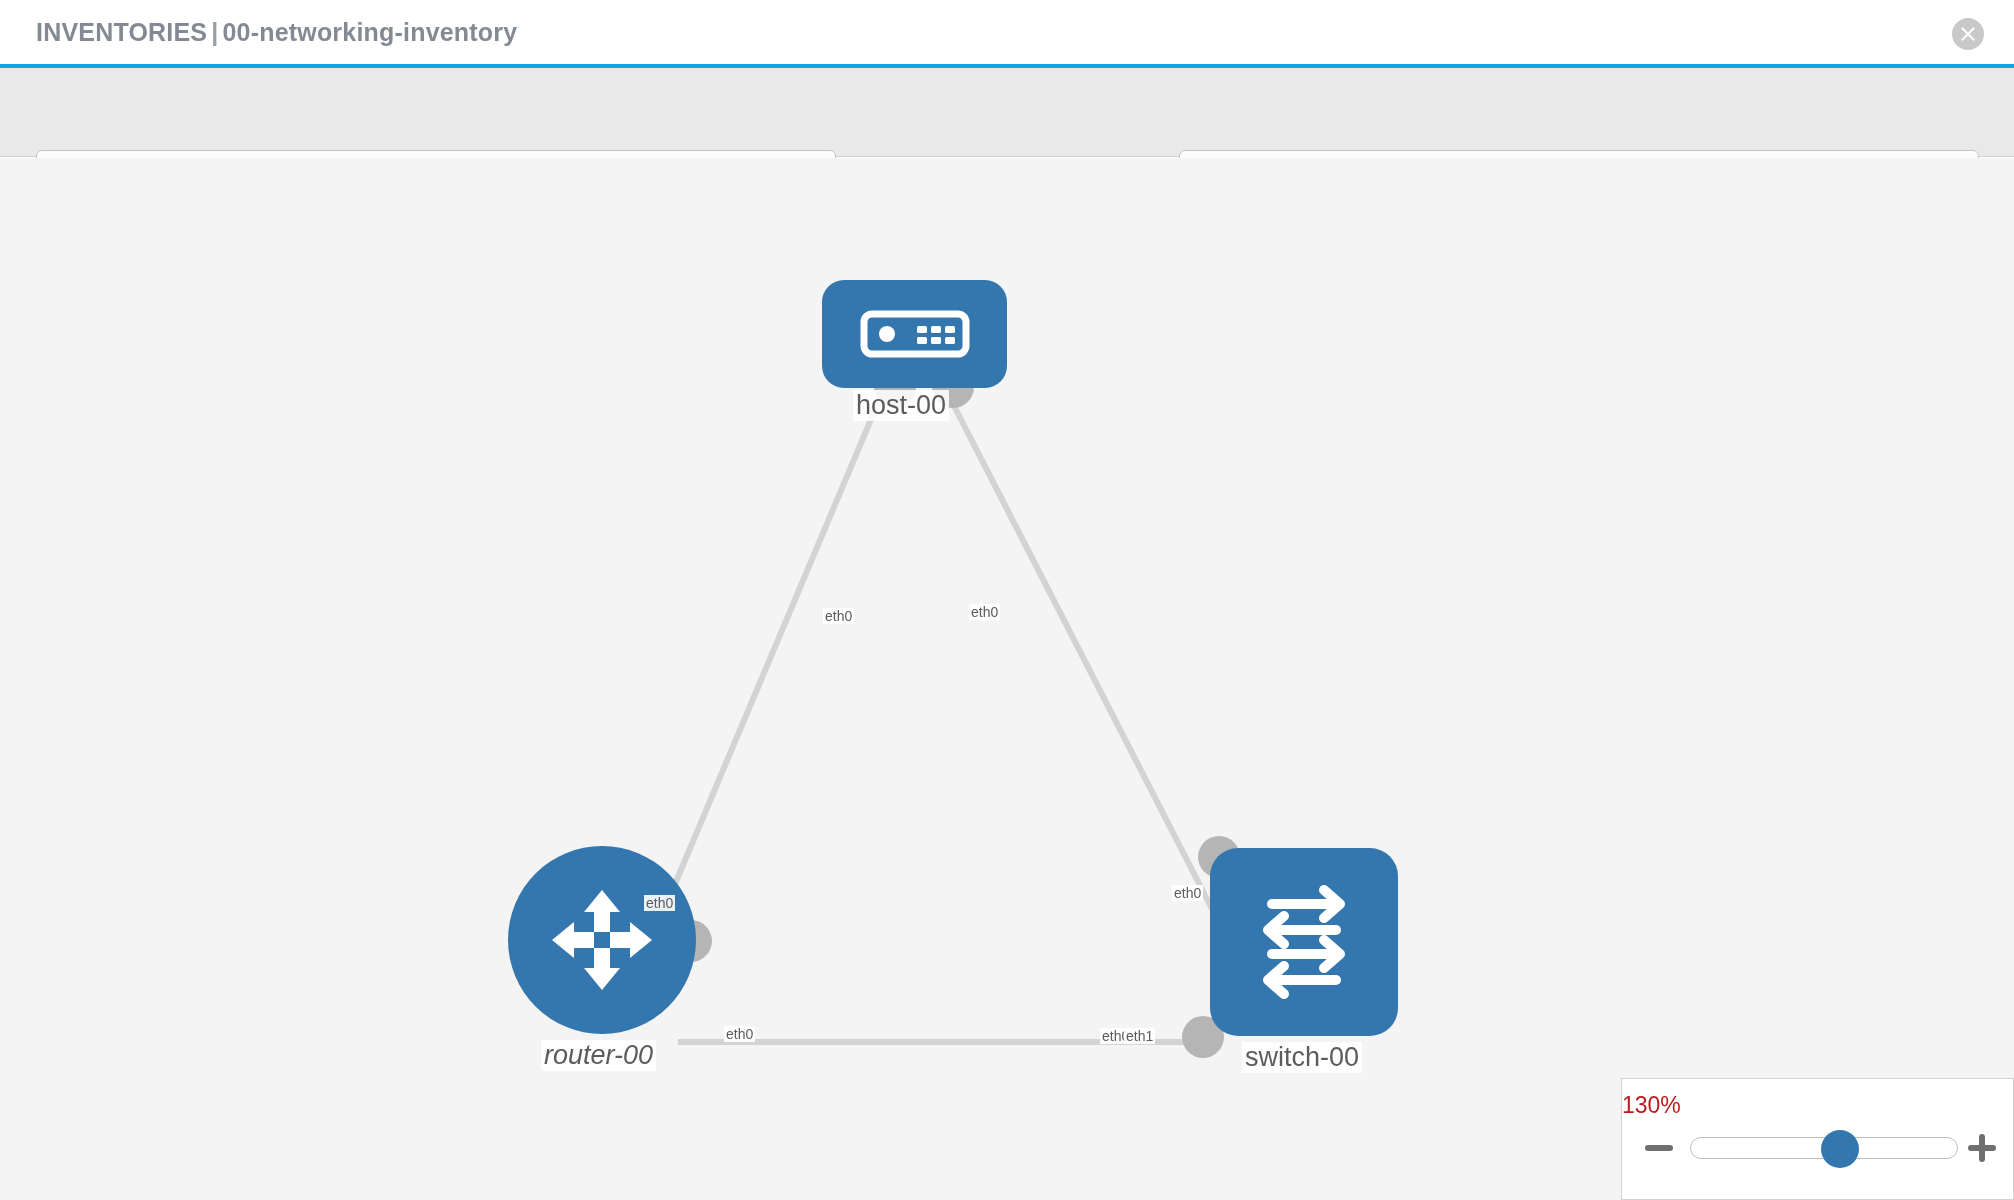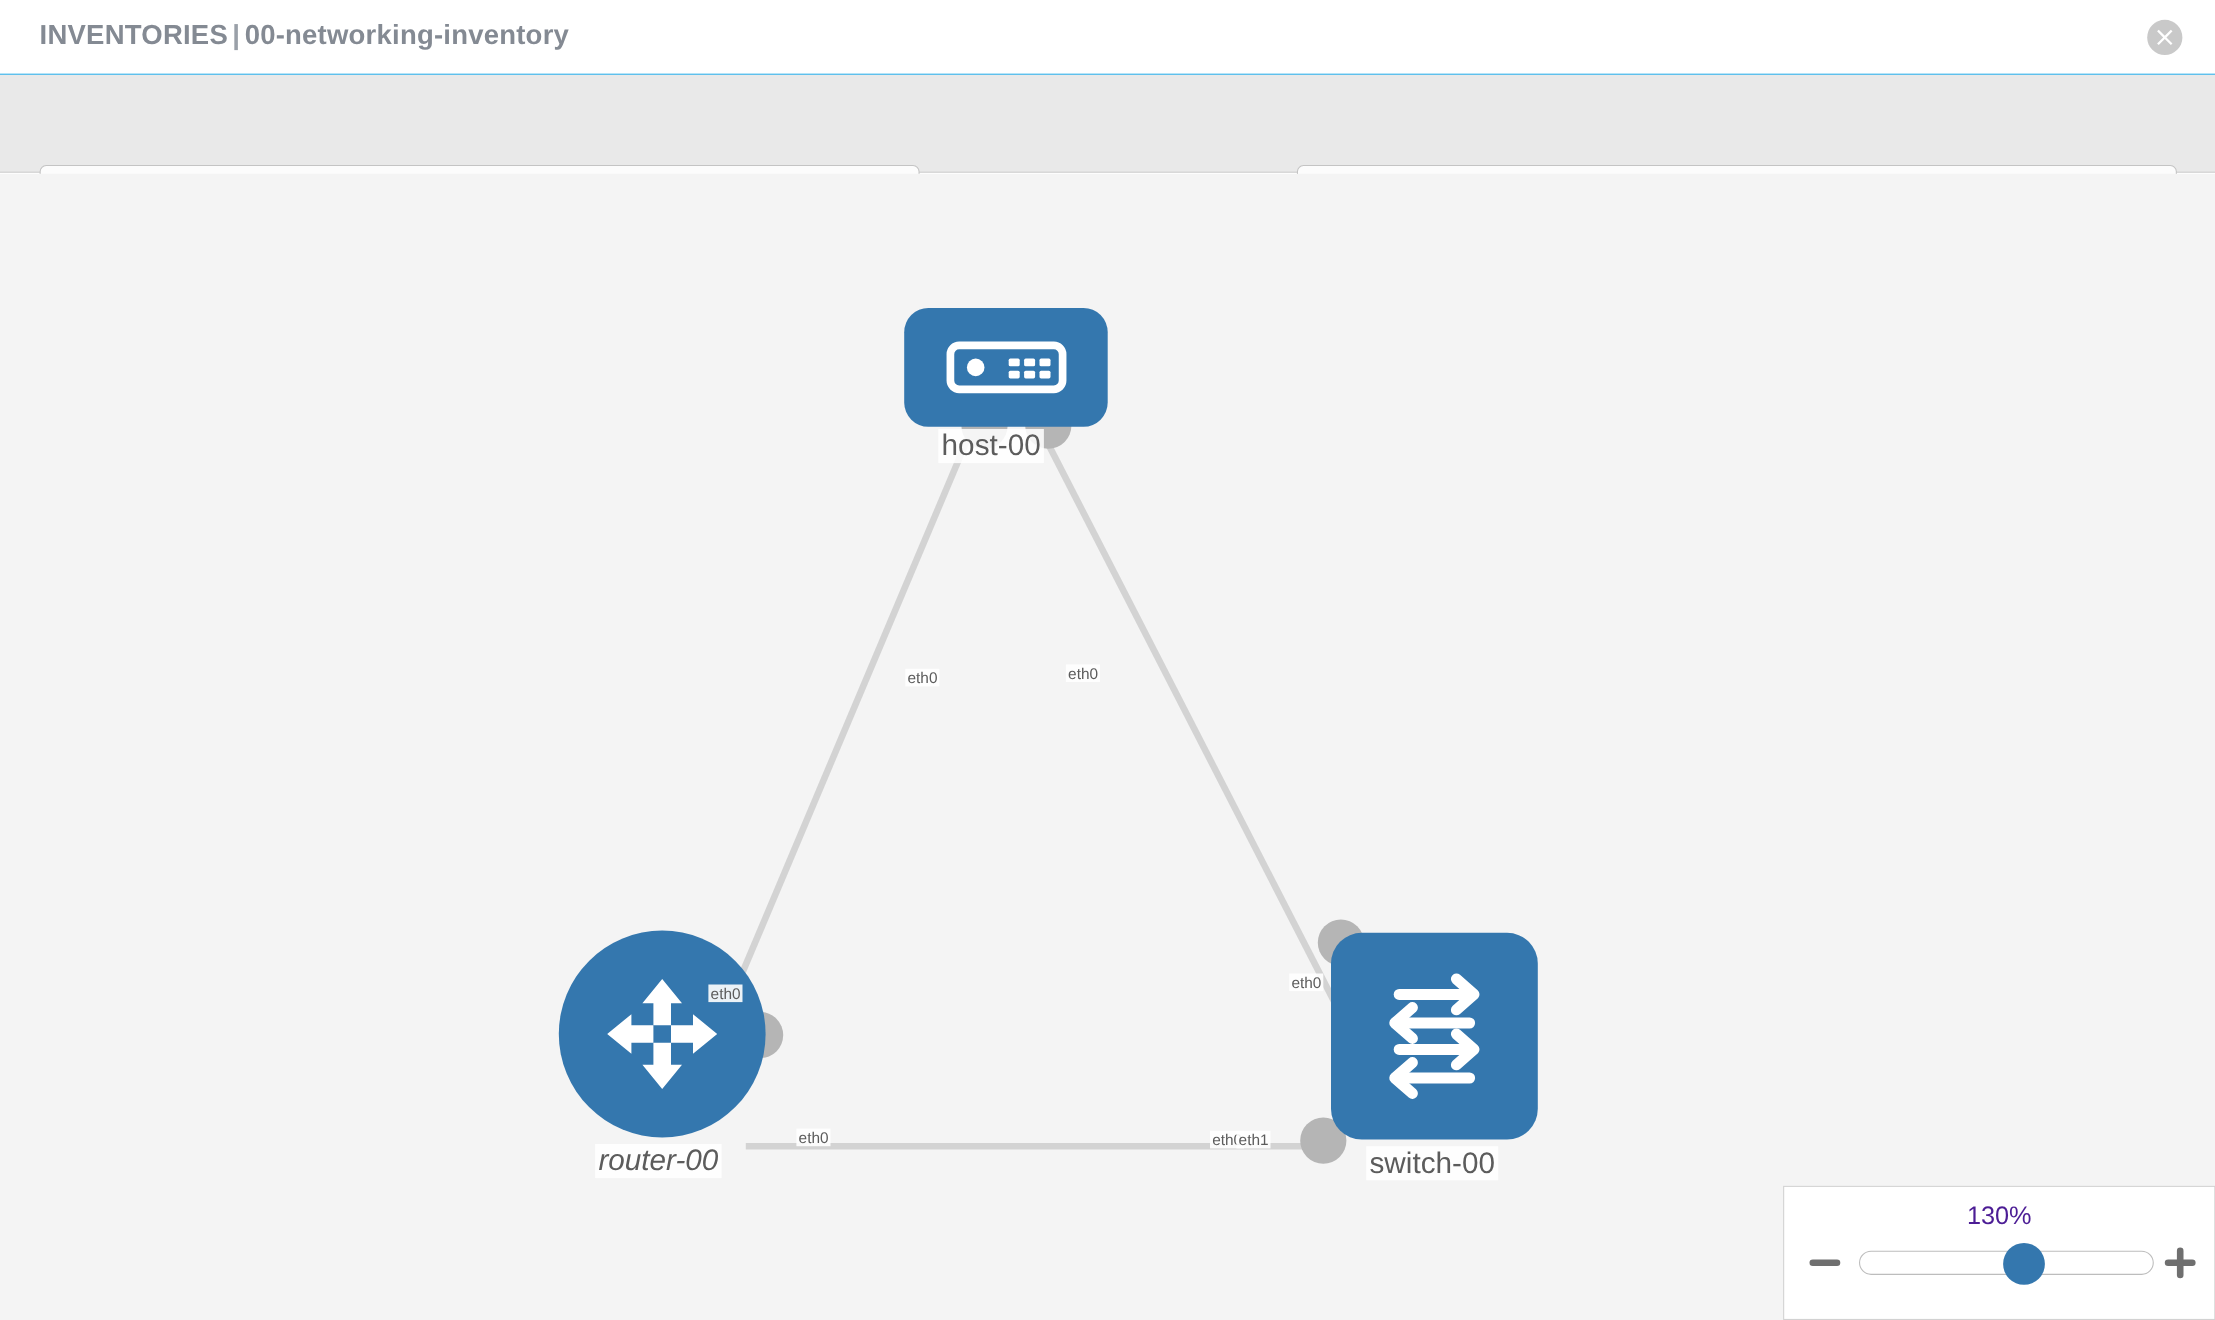--- a/index.html
+++ b/index.html
@@ -6,21 +6,21 @@
   html, body {
     width: 2014px; height: 1200px;
     font-family: "Liberation Sans", sans-serif;
     background: #ffffff; overflow: hidden;
   }
   #app { position: relative; width: 2014px; height: 1200px; }
 
   
   #header {
     position: absolute; left: 0; top: 0; width: 2014px; height: 68px;
-    background: #ffffff; border-bottom: 1px solid #0ea5e9;
+    background: #ffffff; border-bottom: 4px solid #0ea5e9;
   }
   #breadcrumb {
     position: absolute; left: 36px; top: 18px;
     font-size: 25px; font-weight: bold; letter-spacing: .2px;
     color: #848a93; white-space: nowrap;
   }
   #breadcrumb .sep { color: #9aa0a8; font-weight: bold; padding: 0 4px; }
   #close-btn {
     position: absolute; right: 30px; top: 18px;
     width: 32px; height: 32px; border-radius: 50%;
@@ -88,21 +88,21 @@
   }
 
   
   #zoom-widget {
     position: absolute; left: 1621px; top: 1078px;
     width: 393px; height: 122px;
     background: #ffffff; border: 1px solid #d2d2d2;
   }
   #zoom-level {
     position: absolute; top: 13px; left: 0; width: 100%;
-    text-align: center; font-size: 23px; color: #4c1d95;
+    font-size: 23px; color: #b91c1c;
   }
   #zoom-minus, #zoom-plus {
     position: absolute; top: 52px; color: #6f6f6f; cursor: pointer;
     width: 34px; height: 34px;
   }
   #zoom-minus { left: 20px; }
   #zoom-plus  { right: 14px; }
   #zoom-track {
     position: absolute; left: 68px; top: 58px;
     width: 268px; height: 22px;

